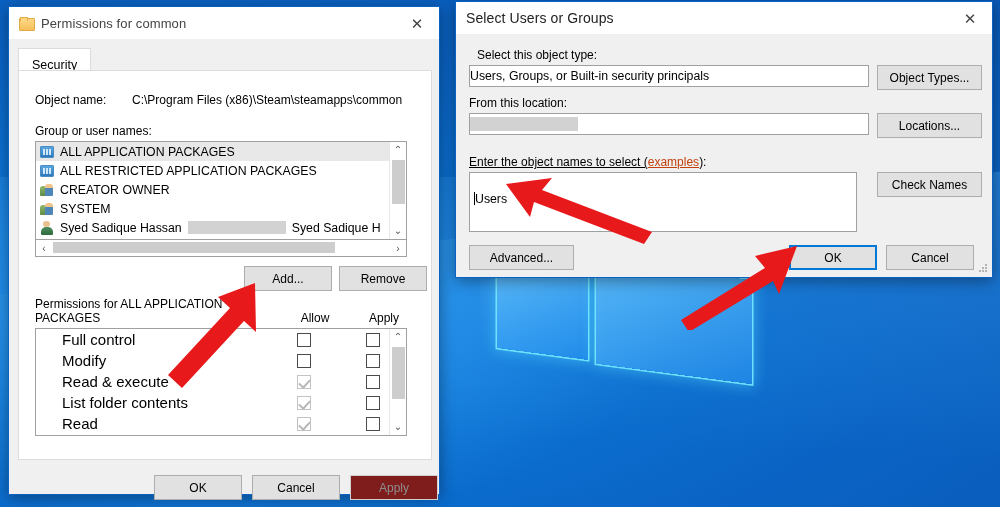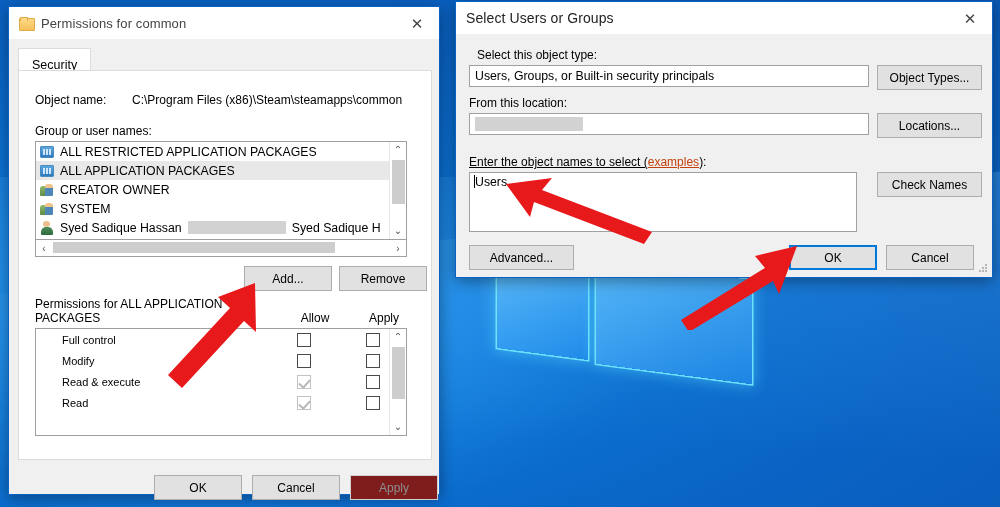--- a/index.html
+++ b/index.html
@@ -166,21 +166,21 @@
     position:absolute; left:16px; top:226px; width:190px; line-height:14px;
   }
   #col-allow { position:absolute; left:276px; top:240px; width:40px; text-align:center; }
   #col-deny  { position:absolute; left:345px; top:240px; width:40px; text-align:center; }
 
   #perm-table {
     position:absolute; left:16px; top:257px; width:372px; height:108px;
     background:#fff; border:1px solid #a0a0a0; overflow:hidden;
   }
   .prow { height:21px; display:flex; align-items:center; position:relative; }
-  .prow .pname { position:absolute; left:26px; font-size:11px; }
+  .prow .pname { position:absolute; left:26px; font-size:15px; }
   .cbx {
     position:absolute; width:14px; height:14px; border:1px solid #4a4a4a; background:#fff;
   }
   .cbx.dim { border-color:#c3c3c3; }
   .cbx.dim::after {
     content:""; position:absolute; left:3px; top:1px; width:5px; height:9px;
     border:solid #b8b8b8; border-width:0 2px 2px 0; transform:rotate(42deg);
   }
   .cbx.allow { left:261px; }
   .cbx.deny  { left:330px; }
@@ -189,33 +189,33 @@
   #btn-ok-l     { position:absolute; left:145px; top:468px; width:88px; }
   #btn-cancel-l { position:absolute; left:243px; top:468px; width:88px; }
   #btn-apply-l  { position:absolute; left:341px; top:468px; width:88px; }
 
   
   #sel-dialog { left:455px; top:1px; width:538px; height:277px; }
   #sel-title { font-size:14px; color:#222; }
   .sel-lbl { position:absolute; font-size:12px; }
   .field {
     position:absolute; background:#fff; border:1px solid #a0a0a0;
-    display:flex; align-items:center; padding-left:5px; font-size:12.3px;
+    display:flex; align-items:center; font-size:12.3px;
   }
   #lbl-objtype   { left:13px; top:46px;margin-left:8px; }
   #fld-objtype   { left:13px; top:63px; width:400px; height:22px; }
   #btn-objtypes  { position:absolute; left:421px; top:63px; width:105px; }
   #lbl-location  { left:13px; top:94px; }
   #fld-location  { left:13px; top:111px; width:400px; height:22px; }
   #fld-location .redact { width:108px; height:14px; }
   #btn-locations { position:absolute; left:421px; top:111px; width:105px; }
   #lbl-objnames  { left:13px; top:153px; }
   #txt-objnames  {
     position:absolute; left:13px; top:170px; width:388px; height:60px;
-    background:#fff; border:1px solid #a0a0a0; padding:2px 0 0 4px;
+    background:#fff; border:1px solid #a0a0a0; padding:19px 0 0 4px;
     font-size:12.3px;
   }
   #caret { display:inline-block; width:1px; height:13px; background:#000; vertical-align:-2px; margin-right:0px; }
   #btn-checknames { position:absolute; left:421px; top:170px; width:105px; }
   #btn-advanced   { position:absolute; left:13px; top:243px; width:105px; }
   #btn-ok-r       { position:absolute; left:333px; top:243px; width:88px; }
   #btn-cancel-r   { position:absolute; left:430px; top:243px; width:88px; }
   #examples-link  { color:#c2410c; text-decoration:underline; }
   .ul-first { text-decoration:underline; }
   #grip {
@@ -262,27 +262,27 @@
   <div id="perm-body">
 
     <div id="objname-row">
       <span id="objname-label" class="lbl">Object name:</span>
       <span id="objname-value" class="lbl">C:\Program Files (x86)\Steam\steamapps\common</span>
     </div>
 
     <span id="group-label" class="lbl">Group or user names:</span>
 
     <div id="group-list">
+      <div class="glist-row selected">
+        <span class="ico ico-apppkg"></span>
+        <span>ALL APPLICATION PACKAGES</span>
+      </div>
       <div class="glist-row">
         <span class="ico ico-apppkg"></span>
         <span>ALL RESTRICTED APPLICATION PACKAGES</span>
-      </div>
-      <div class="glist-row selected">
-        <span class="ico ico-apppkg"></span>
-        <span>ALL APPLICATION PACKAGES</span>
       </div>
       <div class="glist-row">
         <span class="ico ico-group"></span>
         <span>CREATOR OWNER</span>
       </div>
       <div class="glist-row">
         <span class="ico ico-group"></span>
         <span>SYSTEM</span>
       </div>
       <div class="glist-row">
@@ -326,20 +326,25 @@
         <span class="pname">Modify</span>
         <span class="cbx allow"></span>
         <span class="cbx deny"></span>
       </div>
       <div class="prow">
         <span class="pname">Read &amp; execute</span>
         <span class="cbx allow dim"></span>
         <span class="cbx deny"></span>
       </div>
       <div class="prow">
+        <span class="pname">List folder contents</span>
+        <span class="cbx allow dim"></span>
+        <span class="cbx deny"></span>
+      </div>
+      <div class="prow">
         <span class="pname">Read</span>
         <span class="cbx allow dim"></span>
         <span class="cbx deny"></span>
       </div>
       <div class="prow">
         
         
         
       </div>
       <div class="v-scroll">

